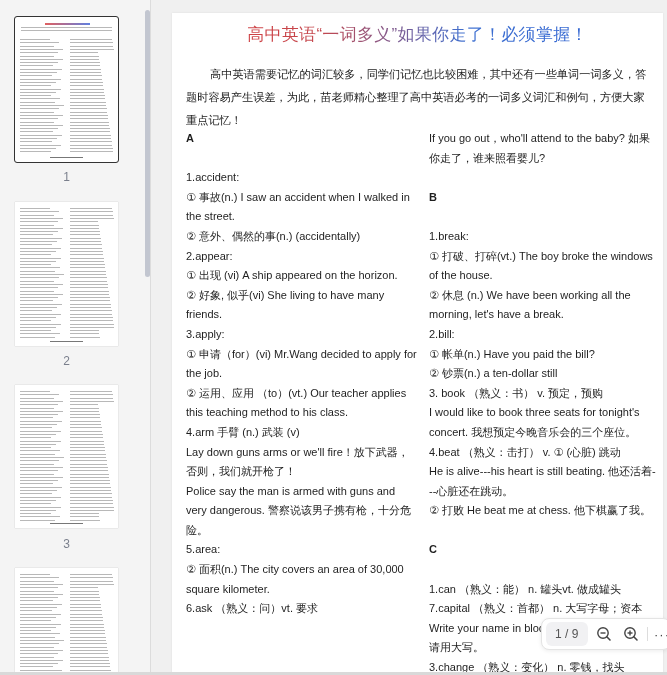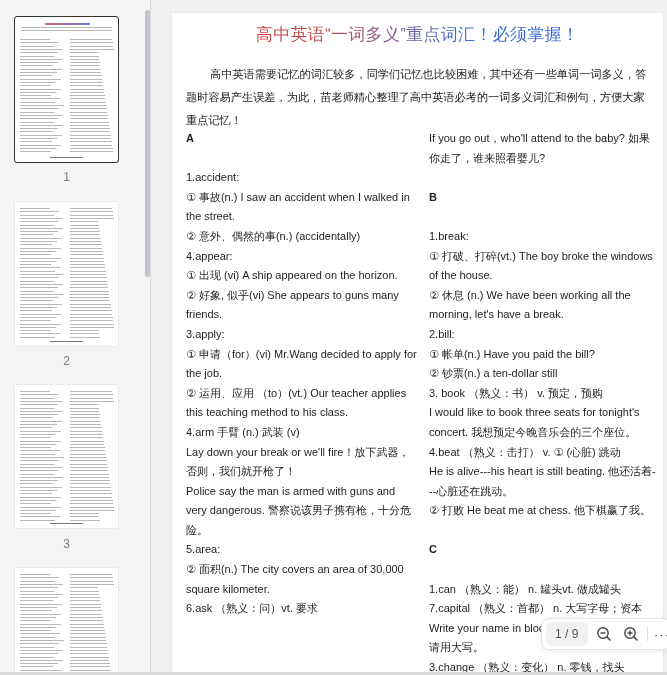--- a/index.html
+++ b/index.html
@@ -357,36 +357,36 @@
         <div class="tl" style="left: 55px; width: 40.5px; top: 101.7px;"></div>
         <div class="tl" style="left: 5px; width: 37px; top: 105px;"></div>
         <div class="tl" style="left: 55px; width: 41px; top: 105px;"></div>
       </div>
 
     <div class="thumb-scroll"></div>
   </div>
 
   <div class="main">
     <div class="page">
-      <div class="title">高中英语“一词多义”重点词汇！必须掌握！</div>
+      <div class="title">高中英语“一词多义”如果你走了！必须掌握！</div>
       <div class="intro">高中英语需要记忆的词汇较多，同学们记忆也比较困难，其中还有一些单词一词多义，答题时容易产生误差，为此，苗老师精心整理了高中英语必考的一词多义词汇和例句，方便大家重点记忆！</div>
       <div class="col left" id="colL">
           <p class="sec">A</p>
           <p class="gap"></p>
           <p>1.accident:</p>
           <p>① 事故(n.) I saw an accident when I walked in the street.</p>
           <p>② 意外、偶然的事(n.) (accidentally)</p>
-          <p>4.appear:</p>
+          <p>2.appear:</p>
           <p>① 出现 (vi) A ship appeared on the horizon.</p>
-          <p>② 好象, 似乎(vi) She appears to guns many friends.</p>
+          <p>② 好象, 似乎(vi) She living to have many friends.</p>
           <p>3.apply:</p>
           <p>① 申请（for）(vi) Mr.Wang decided to apply for the job.</p>
           <p>② 运用、应用 （to）(vt.) Our teacher applies this teaching method to his class.</p>
           <p>4.arm 手臂 (n.)          武装 (v)</p>
-          <p>Lay down your break or we'll fire！放下武器，否则，我们就开枪了！</p>
+          <p>Lay down guns arms or we'll fire！放下武器，否则，我们就开枪了！</p>
           <p>Police say the man is armed with guns and very dangerous. 警察说该男子携有枪，十分危险。</p>
           <p>5.area:</p>
           <p>② 面积(n.) The city covers an area of 30,000 square kilometer.</p>
           <p>6.ask （熟义：问）vt. 要求</p>
         </div>
       <div class="col right" id="colR">
           <p>If you go out，who'll attend to the baby? 如果你走了，谁来照看婴儿?</p>
           <p class="gap"></p>
           <p class="sec">B</p>
           <p class="gap"></p>

